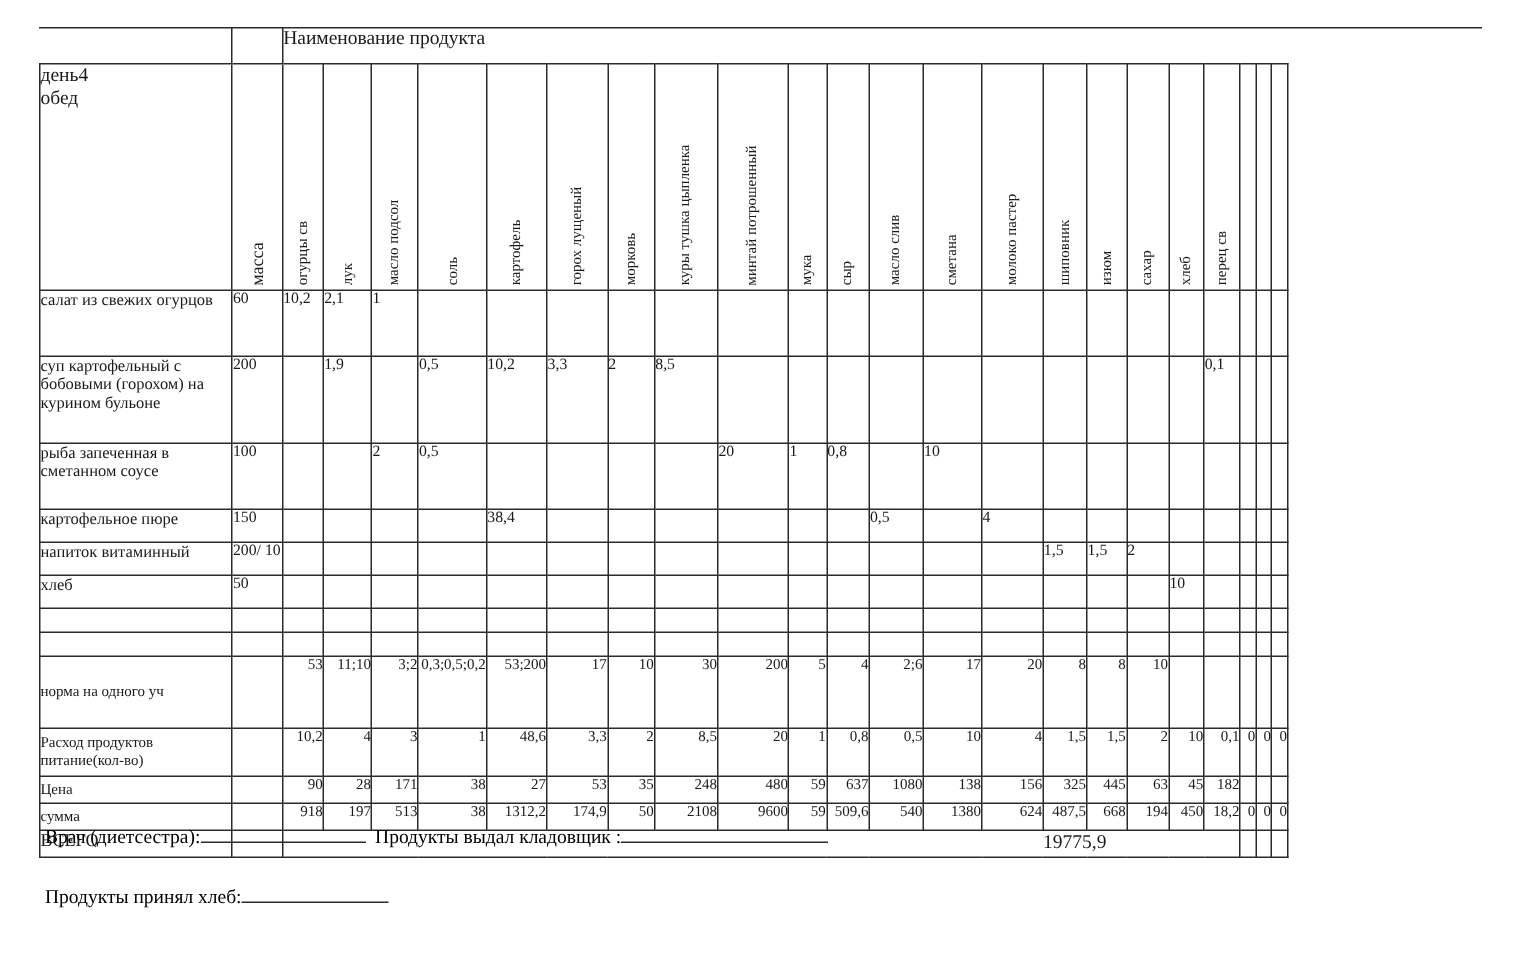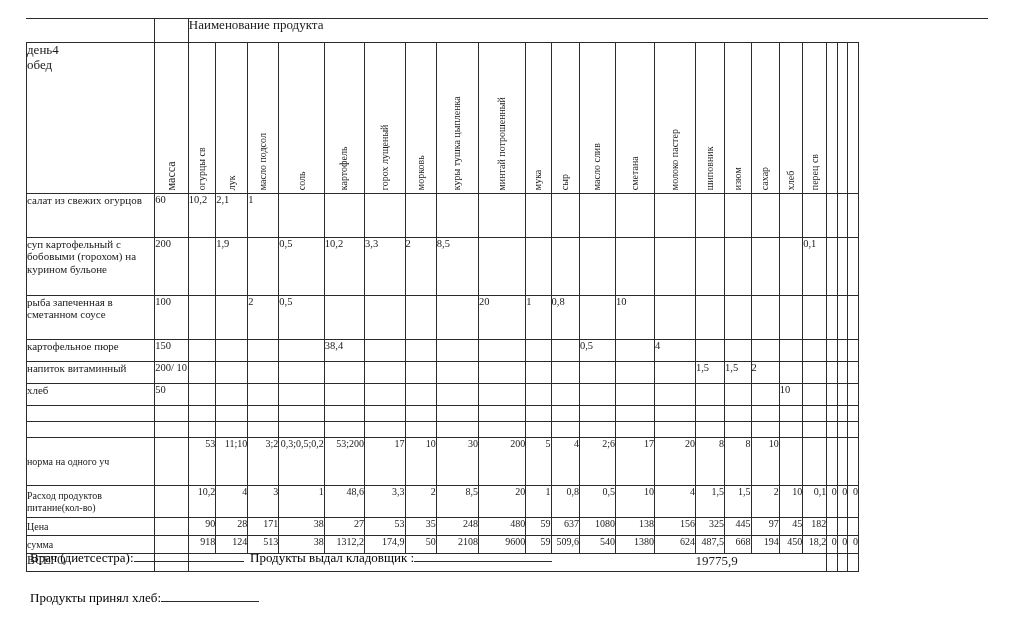--- a/index.html
+++ b/index.html
@@ -497,33 +497,33 @@
       <td class="rnum">35</td>
       <td class="rnum">248</td>
       <td class="rnum">480</td>
       <td class="rnum">59</td>
       <td class="rnum">637</td>
       <td class="rnum">1080</td>
       <td class="rnum">138</td>
       <td class="rnum">156</td>
       <td class="rnum">325</td>
       <td class="rnum">445</td>
-      <td class="rnum">97</td>
+      <td class="rnum">63</td>
       <td class="rnum">45</td>
       <td class="rnum">182</td>
       <td></td>
           <td></td>
           <td></td>
     </tr>
 
     <tr class="norm-row" style="height:18px;">
       <td class="rowname norm-label">сумма</td>
       <td></td>
       <td class="rnum">918</td>
-      <td class="rnum">124</td>
+      <td class="rnum">197</td>
       <td class="rnum">513</td>
       <td class="rnum">38</td>
       <td class="rnum">1312,2</td>
       <td class="rnum">174,9</td>
       <td class="rnum">50</td>
       <td class="rnum">2108</td>
       <td class="rnum">9600</td>
       <td class="rnum">59</td>
       <td class="rnum">509,6</td>
       <td class="rnum">540</td>

